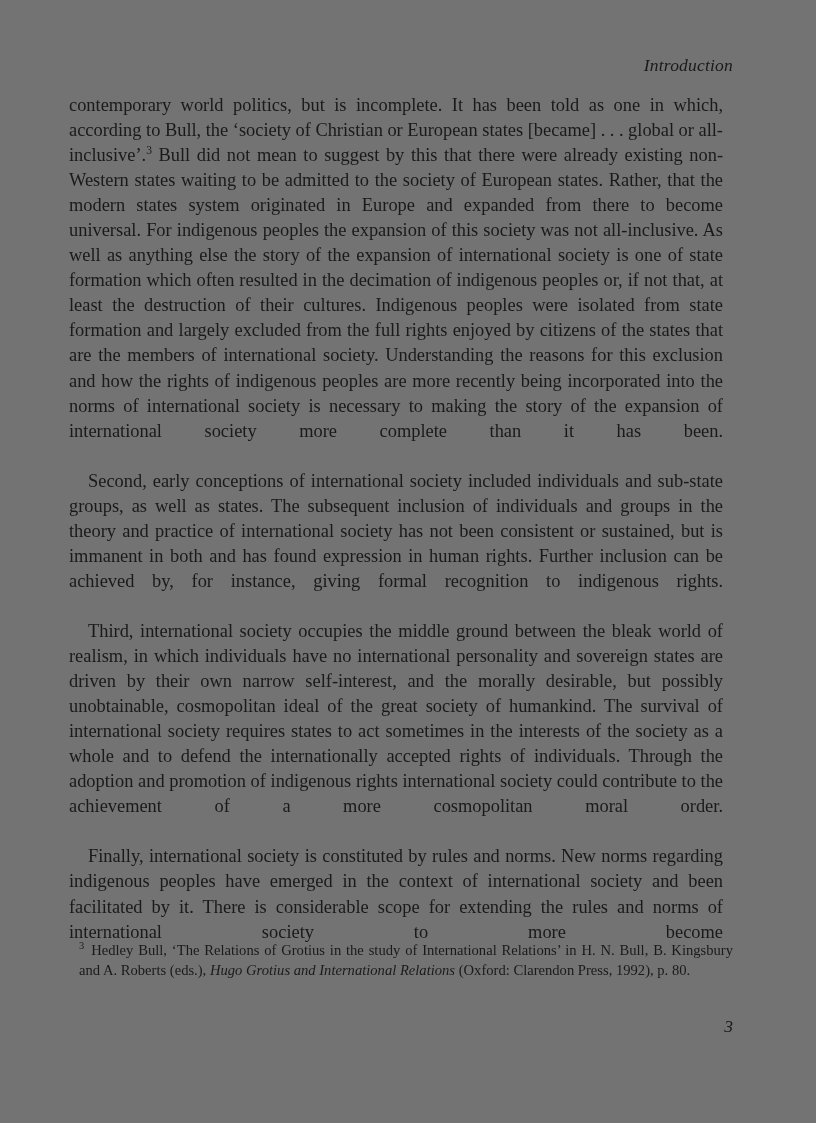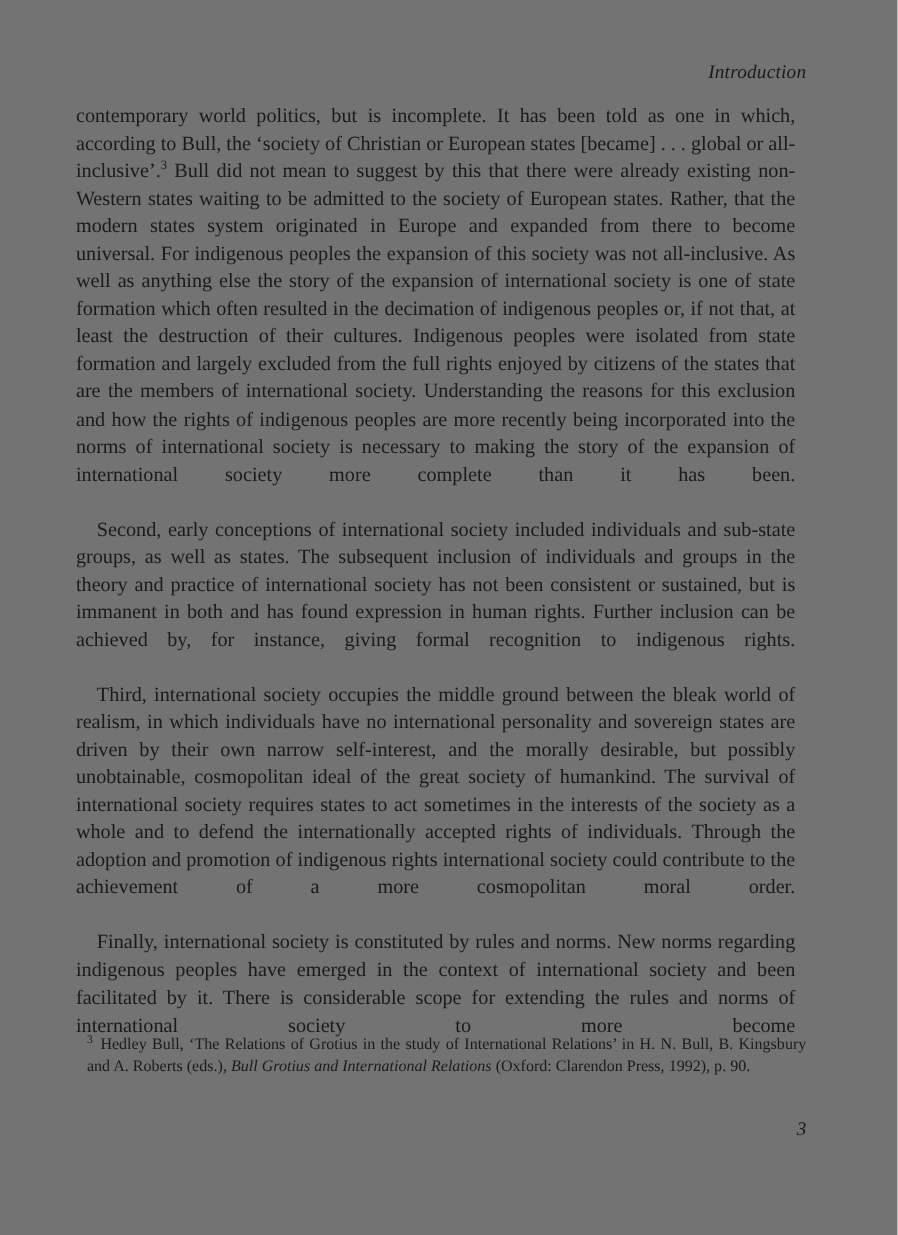--- a/index.html
+++ b/index.html
@@ -117,18 +117,18 @@
 
     <p class="para indent last-line-full">Second, early conceptions of international society included individuals and sub-state groups, as well as states. The subsequent inclusion of individuals and groups in the theory and practice of international society has not been consistent or sustained, but is immanent in both and has found expression in human rights. Further inclusion can be achieved by, for instance, giving formal recognition to indigenous rights.</p>
 
     <p class="para indent last-line-full">Third, international society occupies the middle ground between the bleak world of realism, in which individuals have no international personality and sovereign states are driven by their own narrow self-interest, and the morally desirable, but possibly unobtainable, cosmopolitan ideal of the great society of humankind. The survival of international society requires states to act sometimes in the interests of the society as a whole and to defend the internationally accepted rights of individuals. Through the adoption and promotion of indigenous rights international society could contribute to the achievement of a more cosmopolitan moral order.</p>
 
     <p class="para indent last-line-full">Finally, international society is constituted by rules and norms. New norms regarding indigenous peoples have emerged in the context of international society and been facilitated by it. There is considerable scope for extending the rules and norms of international society to more become</p>
 
   </div>
 
   <div class="footnote-block">
-    <p class="footnote"><span class="fn-num">3</span><span class="fn-gap"></span><span>Hedley Bull, ‘The Relations of Grotius in the study of International Relations’ in H. N. Bull, B. Kingsbury and A. Roberts (eds.), </span><span class="fn-italic">Bull Grotius and International Relations</span><span> (Oxford: Clarendon Press, 1992), p. 90.</span></p>
+    <p class="footnote"><span class="fn-num">3</span><span class="fn-gap"></span><span>Hedley Bull, ‘The Relations of Grotius in the study of International Relations’ in H. N. Bull, B. Kingsbury and A. Roberts (eds.), </span><span class="fn-italic">Hugo Grotius and International Relations</span><span> (Oxford: Clarendon Press, 1992), p. 80.</span></p>
   </div>
 
   <div class="folio">3</div>
 
 </div>
 
 </body></html>

